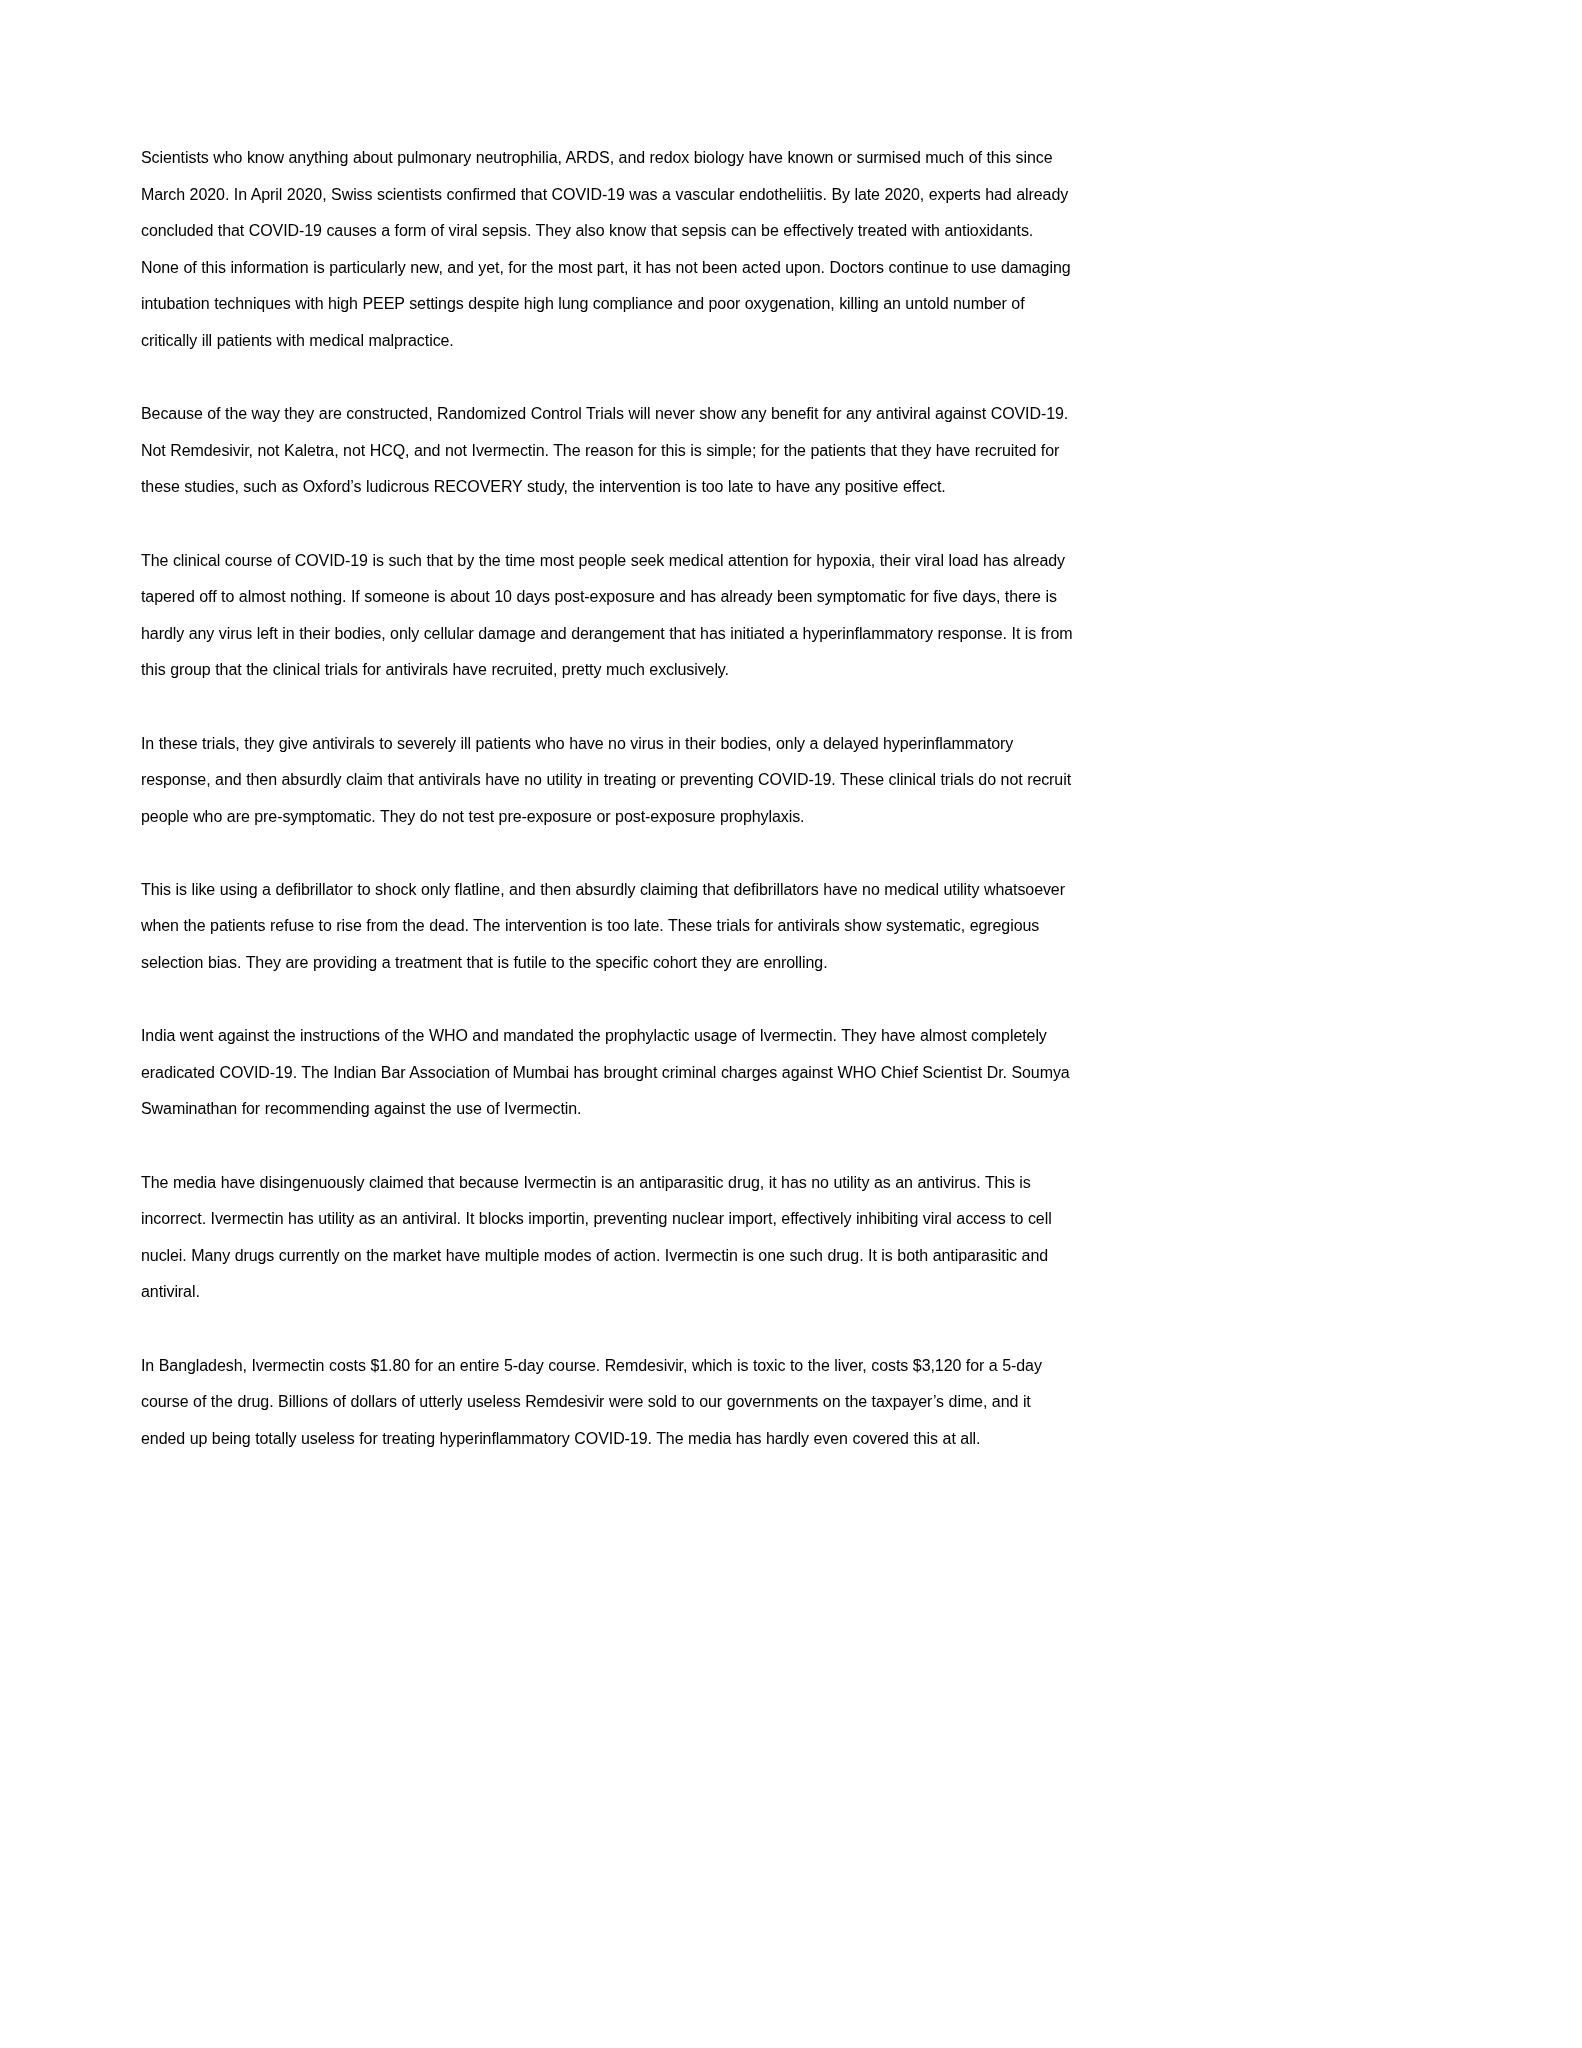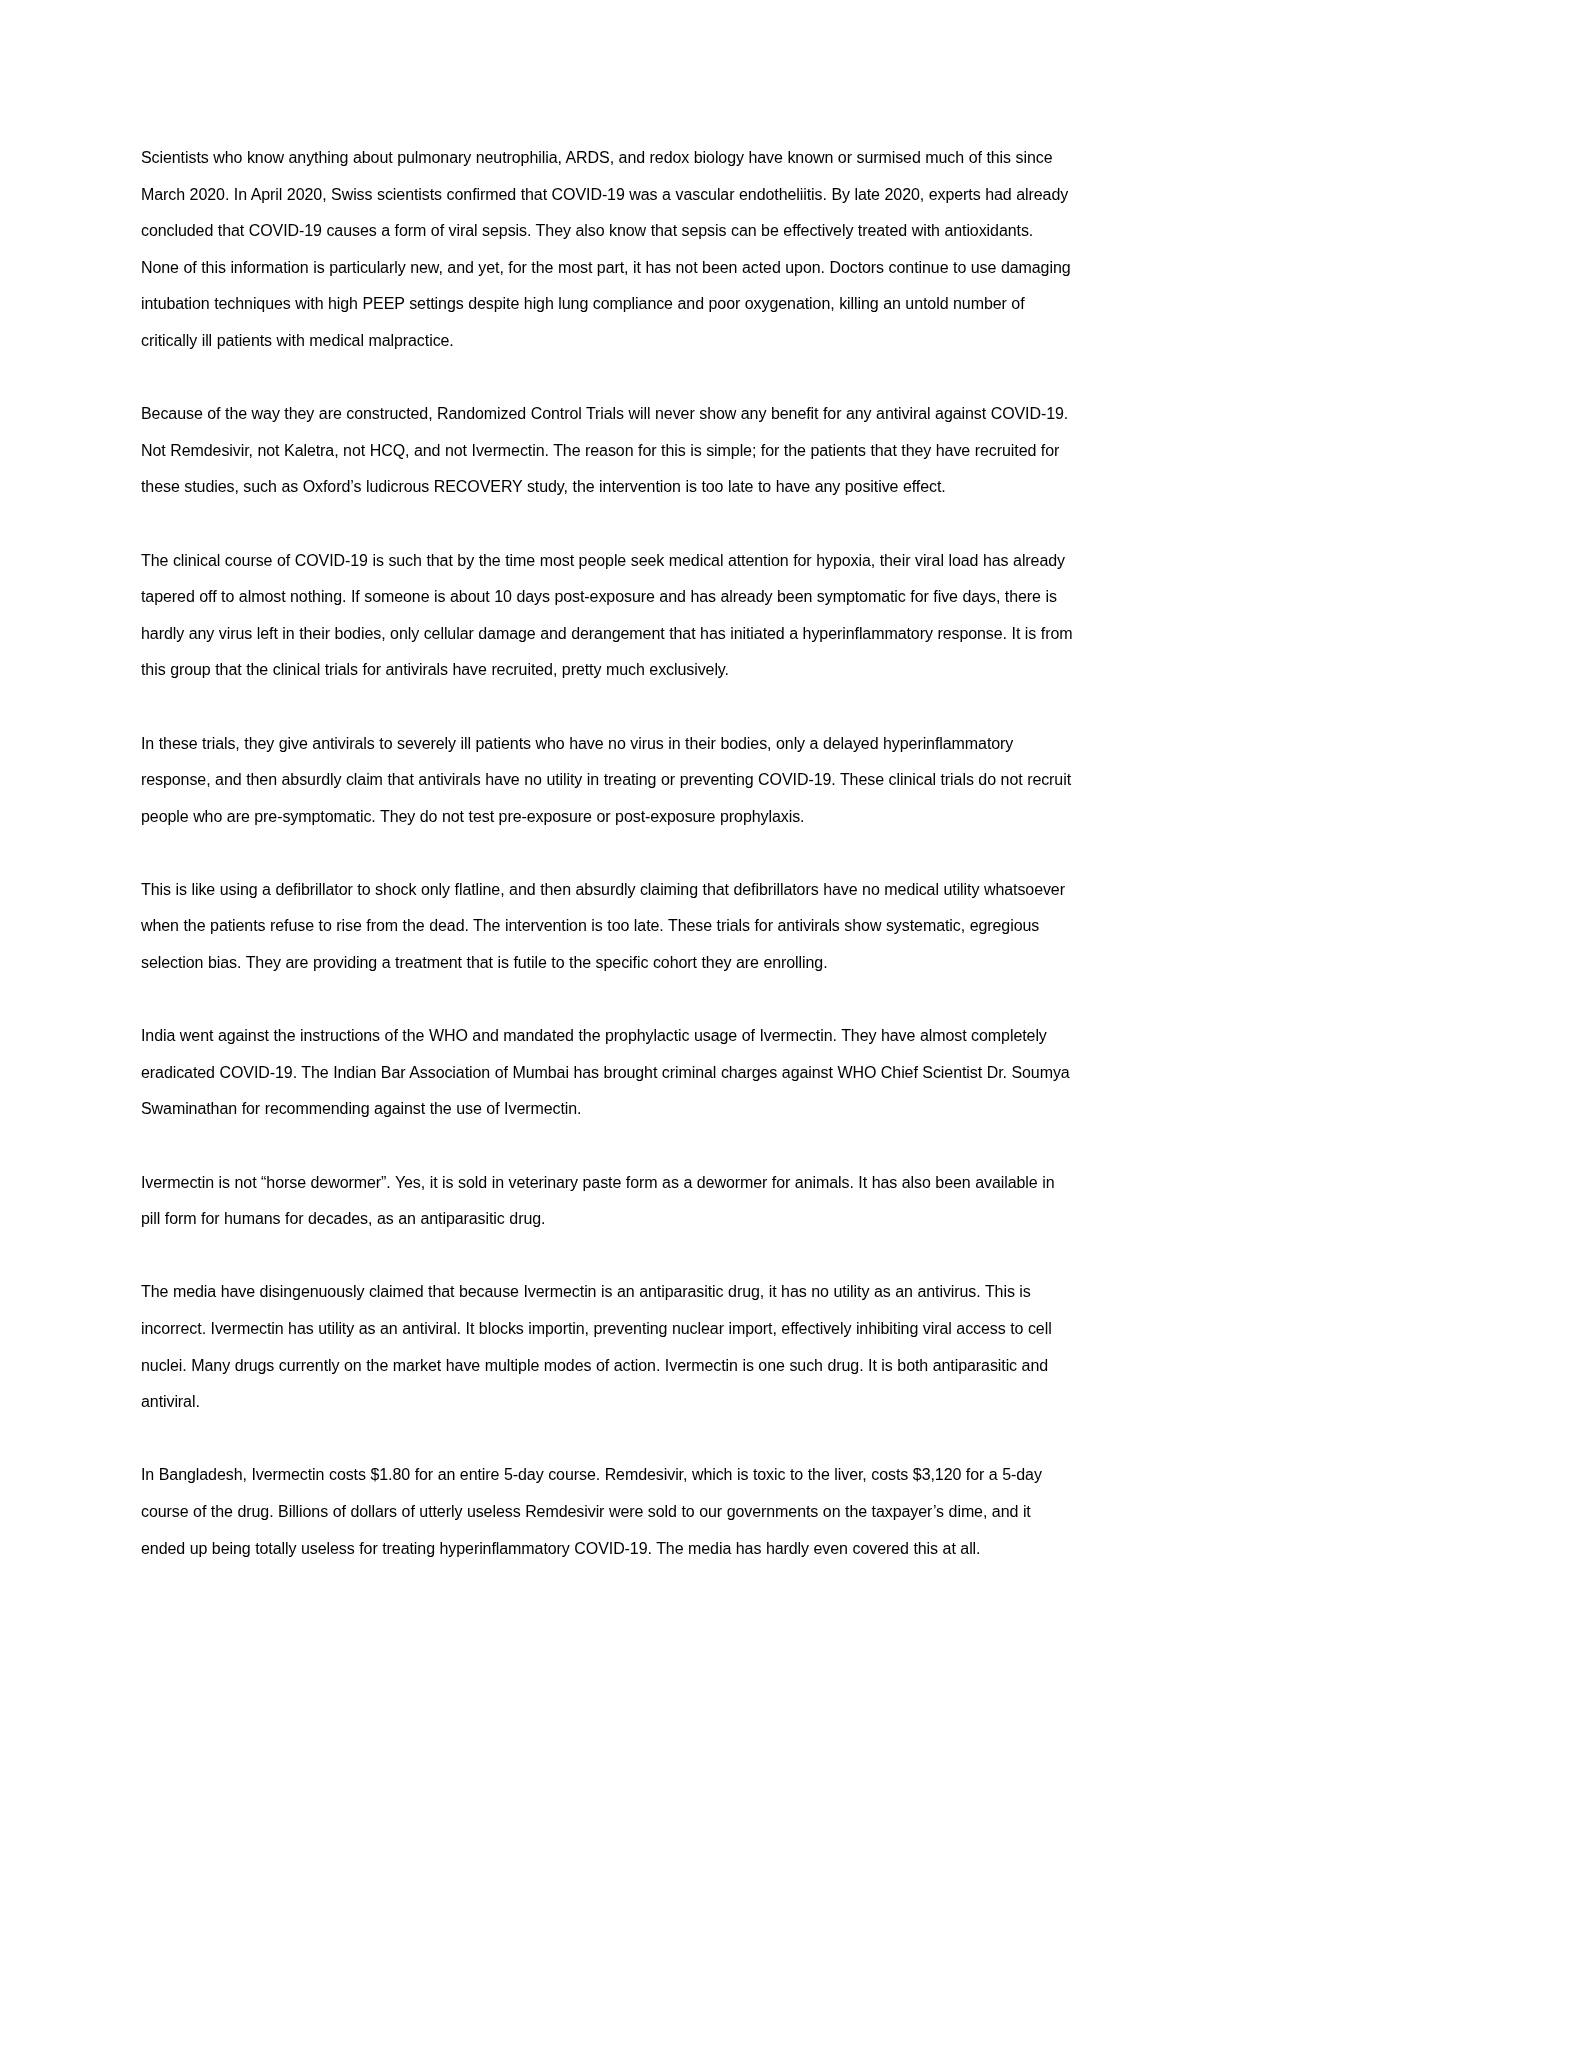--- a/index.html
+++ b/index.html
@@ -42,17 +42,16 @@
 <body>
 
 <div class="page">
   <div class="doc-body">
     <p class="para">Scientists who know anything about pulmonary neutrophilia, ARDS, and redox biology have known or surmised much of this since March 2020. In April 2020, Swiss scientists confirmed that COVID-19 was a vascular endotheliitis. By late 2020, experts had already concluded that COVID-19 causes a form of viral sepsis. They also know that sepsis can be effectively treated with antioxidants. None of this information is particularly new, and yet, for the most part, it has not been acted upon. Doctors continue to use damaging intubation techniques with high PEEP settings despite high lung compliance and poor oxygenation, killing an untold number of critically ill patients with medical malpractice.</p>
     <p class="para">Because of the way they are constructed, Randomized Control Trials will never show any benefit for any antiviral against COVID-19. Not Remdesivir, not Kaletra, not HCQ, and not Ivermectin. The reason for this is simple; for the patients that they have recruited for these studies, such as Oxford’s ludicrous RECOVERY study, the intervention is too late to have any positive effect.</p>
     <p class="para">The clinical course of COVID-19 is such that by the time most people seek medical attention for hypoxia, their viral load has already tapered off to almost nothing. If someone is about 10 days post-exposure and has already been symptomatic for five days, there is hardly any virus left in their bodies, only cellular damage and derangement that has initiated a hyperinflammatory response. It is from this group that the clinical trials for antivirals have recruited, pretty much exclusively.</p>
     <p class="para">In these trials, they give antivirals to severely ill patients who have no virus in their bodies, only a delayed hyperinflammatory response, and then absurdly claim that antivirals have no utility in treating or preventing COVID-19. These clinical trials do not recruit people who are pre-symptomatic. They do not test pre-exposure or post-exposure prophylaxis.</p>
     <p class="para">This is like using a defibrillator to shock only flatline, and then absurdly claiming that defibrillators have no medical utility whatsoever when the patients refuse to rise from the dead. The intervention is too late. These trials for antivirals show systematic, egregious selection bias. They are providing a treatment that is futile to the specific cohort they are enrolling.</p>
     <p class="para">India went against the instructions of the WHO and mandated the prophylactic usage of Ivermectin. They have almost completely eradicated COVID-19. The Indian Bar Association of Mumbai has brought criminal charges against WHO Chief Scientist Dr. Soumya Swaminathan for recommending against the use of Ivermectin.</p>
-    <p class="para">Ivermectin is not “horse dewormer”. Yes, it is sold in veterinary paste form as a dewormer for animals. It has also been available in pill form for humans for decades, as an antiparasitic drug.</p>
     <p class="para">The media have disingenuously claimed that because Ivermectin is an antiparasitic drug, it has no utility as an antivirus. This is incorrect. Ivermectin has utility as an antiviral. It blocks importin, preventing nuclear import, effectively inhibiting viral access to cell nuclei. Many drugs currently on the market have multiple modes of action. Ivermectin is one such drug. It is both antiparasitic and antiviral.</p>
     <p class="para">In Bangladesh, Ivermectin costs $1.80 for an entire 5-day course. Remdesivir, which is toxic to the liver, costs $3,120 for a 5-day course of the drug. Billions of dollars of utterly useless Remdesivir were sold to our governments on the taxpayer’s dime, and it ended up being totally useless for treating hyperinflammatory COVID-19. The media has hardly even covered this at all.</p>
   </div>
 </div>
 
 </body></html>

